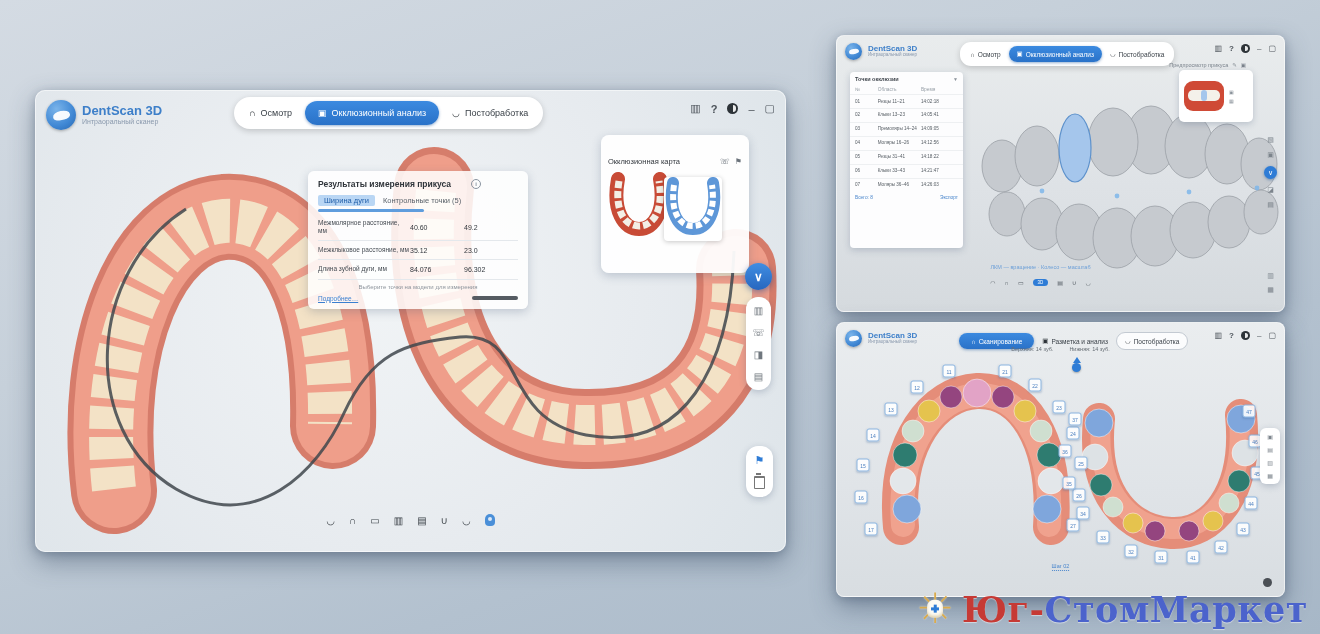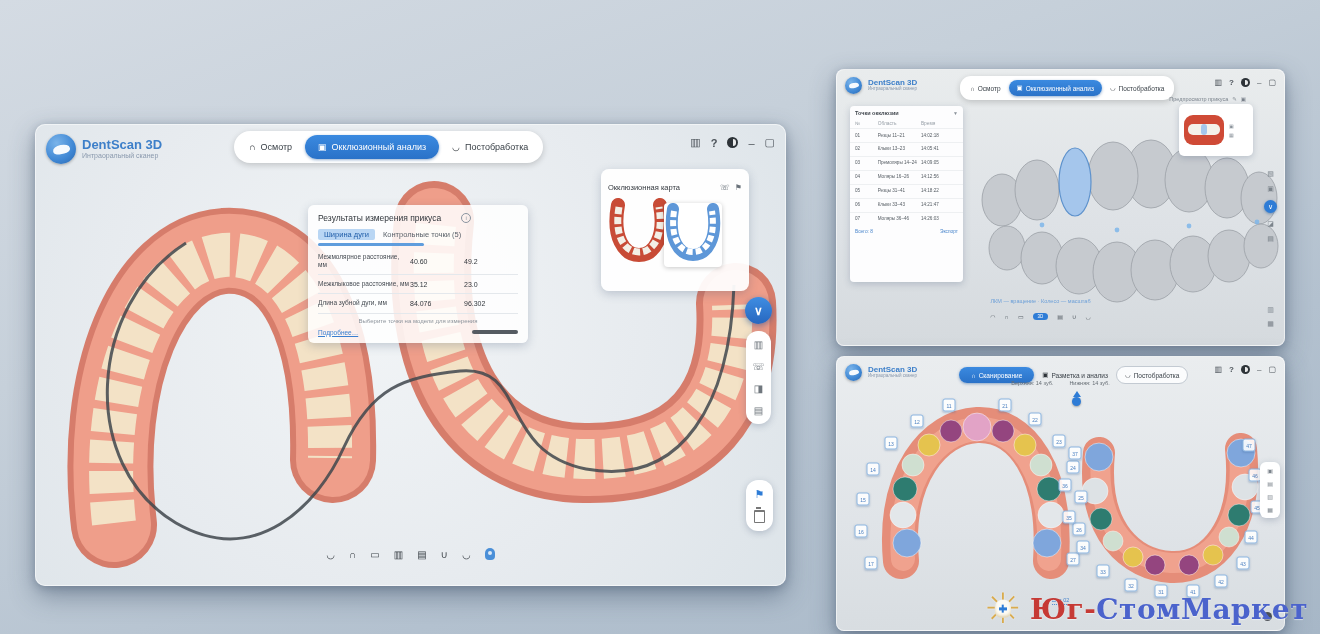--- a/index.html
+++ b/index.html
@@ -1,21 +1,21 @@
 <!DOCTYPE html>
 <html><head>
 <meta charset="utf-8">
 <style>
   html,body{margin:0;padding:0;}
   body{font-family:"Liberation Sans",sans-serif;}
   .stage{position:relative;width:1320px;height:634px;overflow:hidden;
          background:linear-gradient(160deg,#d4dbe3 0%,#c6d0da 35%,#b3c1cf 70%,#a7b7c7 100%);}
   .win{position:absolute;border-radius:10px;
        box-shadow:0 10px 26px rgba(45,65,90,.42),0 2px 8px rgba(45,65,90,.28);
-       border:1px solid rgba(255,255,255,.55);margin-top:34px;}
+       border:1px solid rgba(255,255,255,.55);}
   
   .logo{position:absolute;display:flex;align-items:center;gap:6px;}
   .logo-c{border-radius:50%;background:radial-gradient(circle at 35% 30%,#7ab4ea,#3f87d4 60%,#2a66ad);
           position:relative;box-shadow:0 1px 3px rgba(0,0,0,.3);}
   .logo-c::after{content:"";position:absolute;left:22%;top:38%;width:56%;height:30%;
           background:#fff;border-radius:50% 50% 40% 40%;transform:rotate(-12deg);opacity:.95;}
   .logo-txt{display:flex;flex-direction:column;line-height:1.1;}
   .logo-title{color:#3d7fc9;font-weight:bold;}
   .logo-sub{color:#8a99ad;}
   .seg{position:absolute;background:#fff;border-radius:16px;display:flex;align-items:center;
@@ -37,38 +37,38 @@
   .w1 .logo-c{width:30px;height:30px;}
   .w1 .logo-title{font-size:13px;}
   .w1 .logo-sub{font-size:7px;}
   .w1 .seg{left:198px;top:6px;height:28px;font-size:9px;}
   .w1 .tab{padding:0 13px;height:24px;font-size:9px;}
   .w1 .wicons{right:10px;top:11px;gap:10px;font-size:11px;}
   .w1 .icn-circle{width:11px;height:11px;}
   .model-svg{position:absolute;inset:0;}
   .popup{position:absolute;left:272px;top:80px;width:200px;background:rgba(255,255,255,.86);
          border-radius:6px;box-shadow:0 3px 10px rgba(60,80,110,.25);padding:8px 10px 7px;}
-  .popup-title{font-size:8.5px;color:#2f343a;font-weight:normal;display:flex;align-items:flex-end;gap:20px;}
+  .popup-title{font-size:8.5px;color:#2f343a;font-weight:bold;display:flex;align-items:flex-end;gap:20px;}
   .info-i{width:8px;height:8px;border:1px solid #8a94a0;border-radius:50%;font-size:6px;color:#8a94a0;
           display:inline-flex;align-items:center;justify-content:center;}
   .popup-tabs{display:flex;align-items:center;gap:8px;margin-top:6px;}
   .ptab-sel{background:#b9d6f4;color:#1f5da8;font-size:7.5px;padding:1px 6px;border-radius:2px;}
   .ptab{color:#5b636b;font-size:7.5px;}
   .punder{height:3px;background:#5f9ddd;border-radius:2px;width:106px;margin-top:3px;}
   .ptable{margin-top:2px;}
   .prow{display:grid;grid-template-columns:46% 27% 27%;align-items:center;
         padding:5px 0;border-bottom:1px solid #e4e8ec;}
   .prow .pl{font-size:6.5px;color:#454b52;line-height:1.25;}
   .prow .pv{font-size:7px;color:#33383e;}
   .pfoot{font-size:6px;color:#8d949c;text-align:center;margin-top:4px;}
   .pmore{display:flex;justify-content:space-between;align-items:center;margin-top:5px;}
   .pmore-link{font-size:6.5px;color:#3a7fd0;text-decoration:underline;}
   .pmore-bar{width:46px;height:4px;background:#555b62;border-radius:2px;}
   .thumb-panel{position:absolute;left:565px;top:44px;width:134px;height:94px;background:rgba(255,255,255,.94);
-         border-radius:8px;box-shadow:0 3px 10px rgba(60,80,110,.25);padding:14px 7px;}
+         border-radius:8px;box-shadow:0 3px 10px rgba(60,80,110,.25);padding:22px 7px;}
   .tp-head{display:flex;justify-content:space-between;align-items:center;}
   .tp-title{font-size:7.5px;color:#33383e;}
   .tp-icons{display:flex;gap:5px;font-size:8px;color:#6a727a;}
   .tp-body{display:flex;margin-top:5px;}
   .tp-card{background:#fff;border-radius:4px;box-shadow:0 1px 5px rgba(0,0,0,.22);margin-left:-6px;margin-top:6px;}
   .fab{position:absolute;right:13px;top:172px;width:27px;height:27px;border-radius:50%;
        background:linear-gradient(180deg,#3f8de2,#2767bf);display:flex;align-items:center;justify-content:center;
        color:#fff;font-size:12px;font-weight:bold;box-shadow:0 2px 6px rgba(20,70,140,.5);}
   .rail{position:absolute;background:#fff;border-radius:12px;box-shadow:0 2px 7px rgba(60,80,110,.28);
         display:flex;flex-direction:column;align-items:center;}
@@ -146,21 +146,21 @@
   
   .watermark{position:absolute;right:12px;bottom:2px;display:flex;align-items:center;gap:4px;}
   .sun{position:relative;width:46px;height:46px;display:flex;align-items:center;justify-content:center;}
   .sun-glyph{font-size:42px;color:#d9ab4e;line-height:1;text-shadow:0 0 2px rgba(255,255,255,.6);}
   .sun-tooth{position:absolute;left:50%;top:50%;transform:translate(-50%,-52%);width:16px;height:18px;
         background:#fdfbf4;border-radius:7px 7px 6px 6px;box-shadow:inset 0 -2px 3px rgba(180,150,80,.4);}
   .sun-tooth::before{content:"";position:absolute;left:50%;top:50%;transform:translate(-50%,-50%);
         width:8px;height:2.5px;background:#2e7cd6;}
   .sun-tooth::after{content:"";position:absolute;left:50%;top:50%;transform:translate(-50%,-50%);
         width:2.5px;height:8px;background:#2e7cd6;}
-  .wm-text{font-family:"DejaVu Serif",serif;font-size:28px;font-weight:600;letter-spacing:.5px;
+  .wm-text{font-family:"DejaVu Serif",serif;font-size:35px;font-weight:600;letter-spacing:.5px;
         text-shadow:0 1px 1px rgba(255,255,255,.5);}
   .wm-red{color:#c63a35;}
   .wm-blue{color:#4b63cc;}
 </style>
 </head>
 <body>
 
 <div class="stage">
 
   <div class="win w1">

